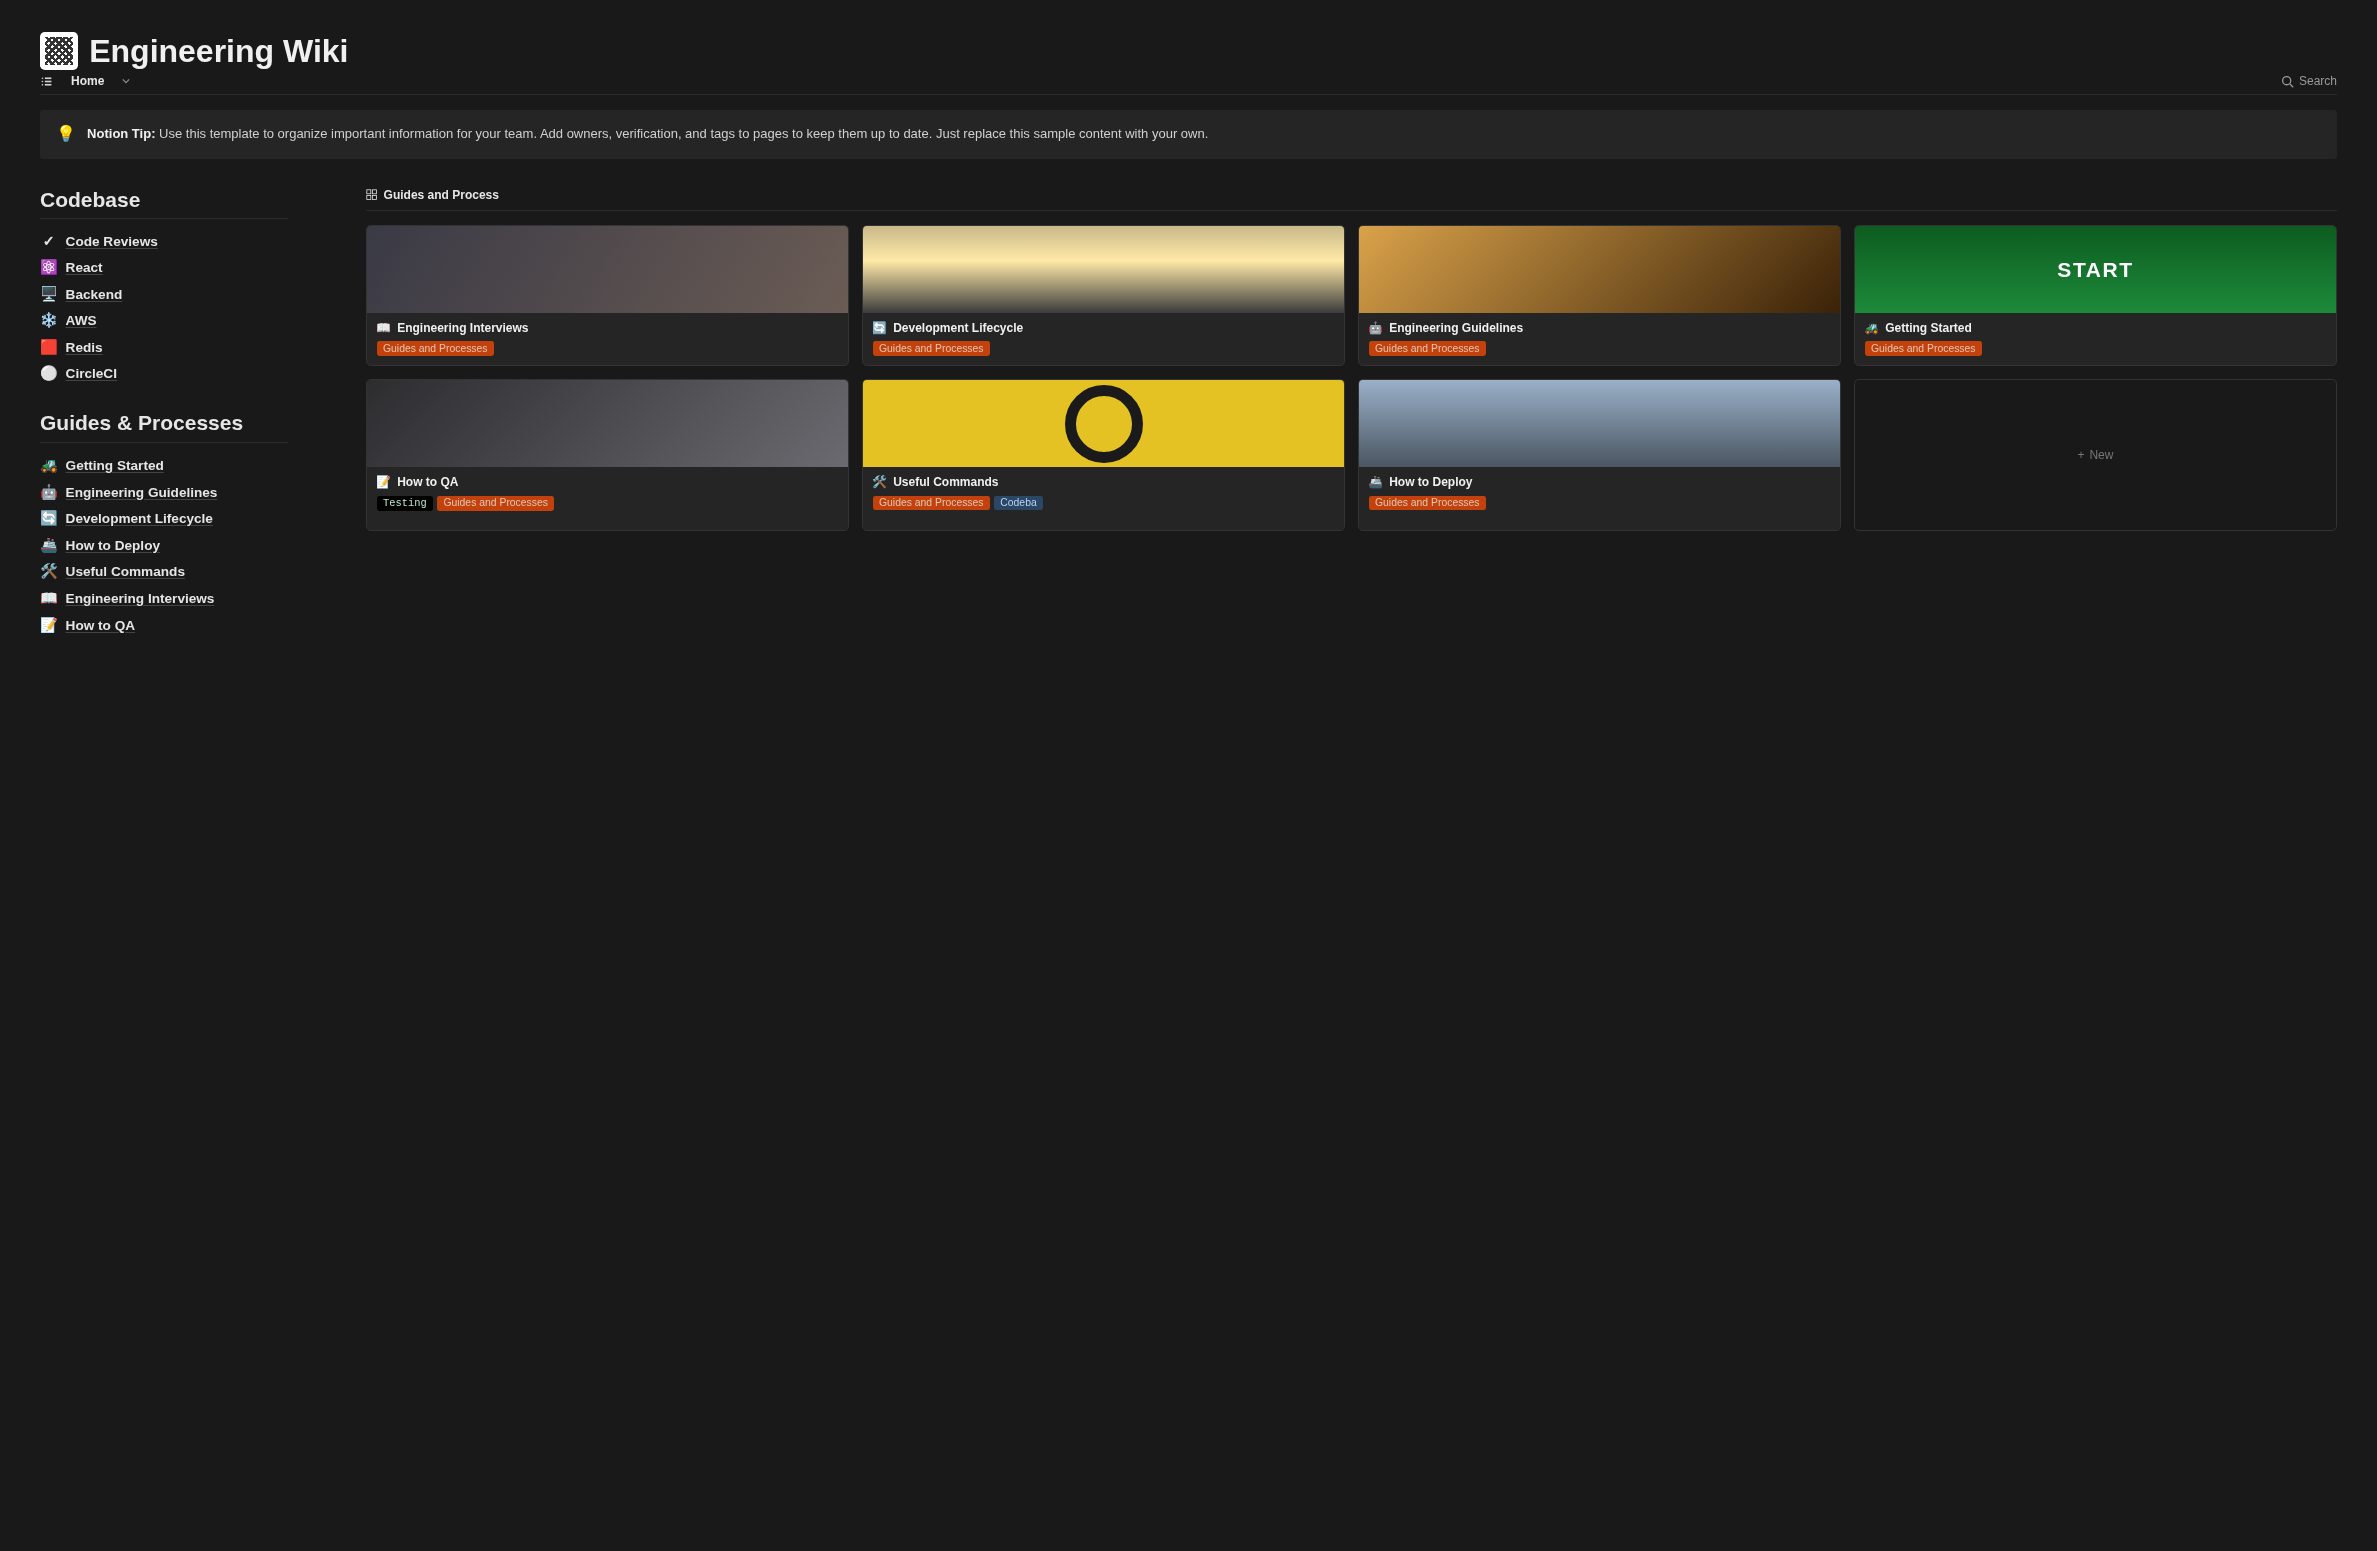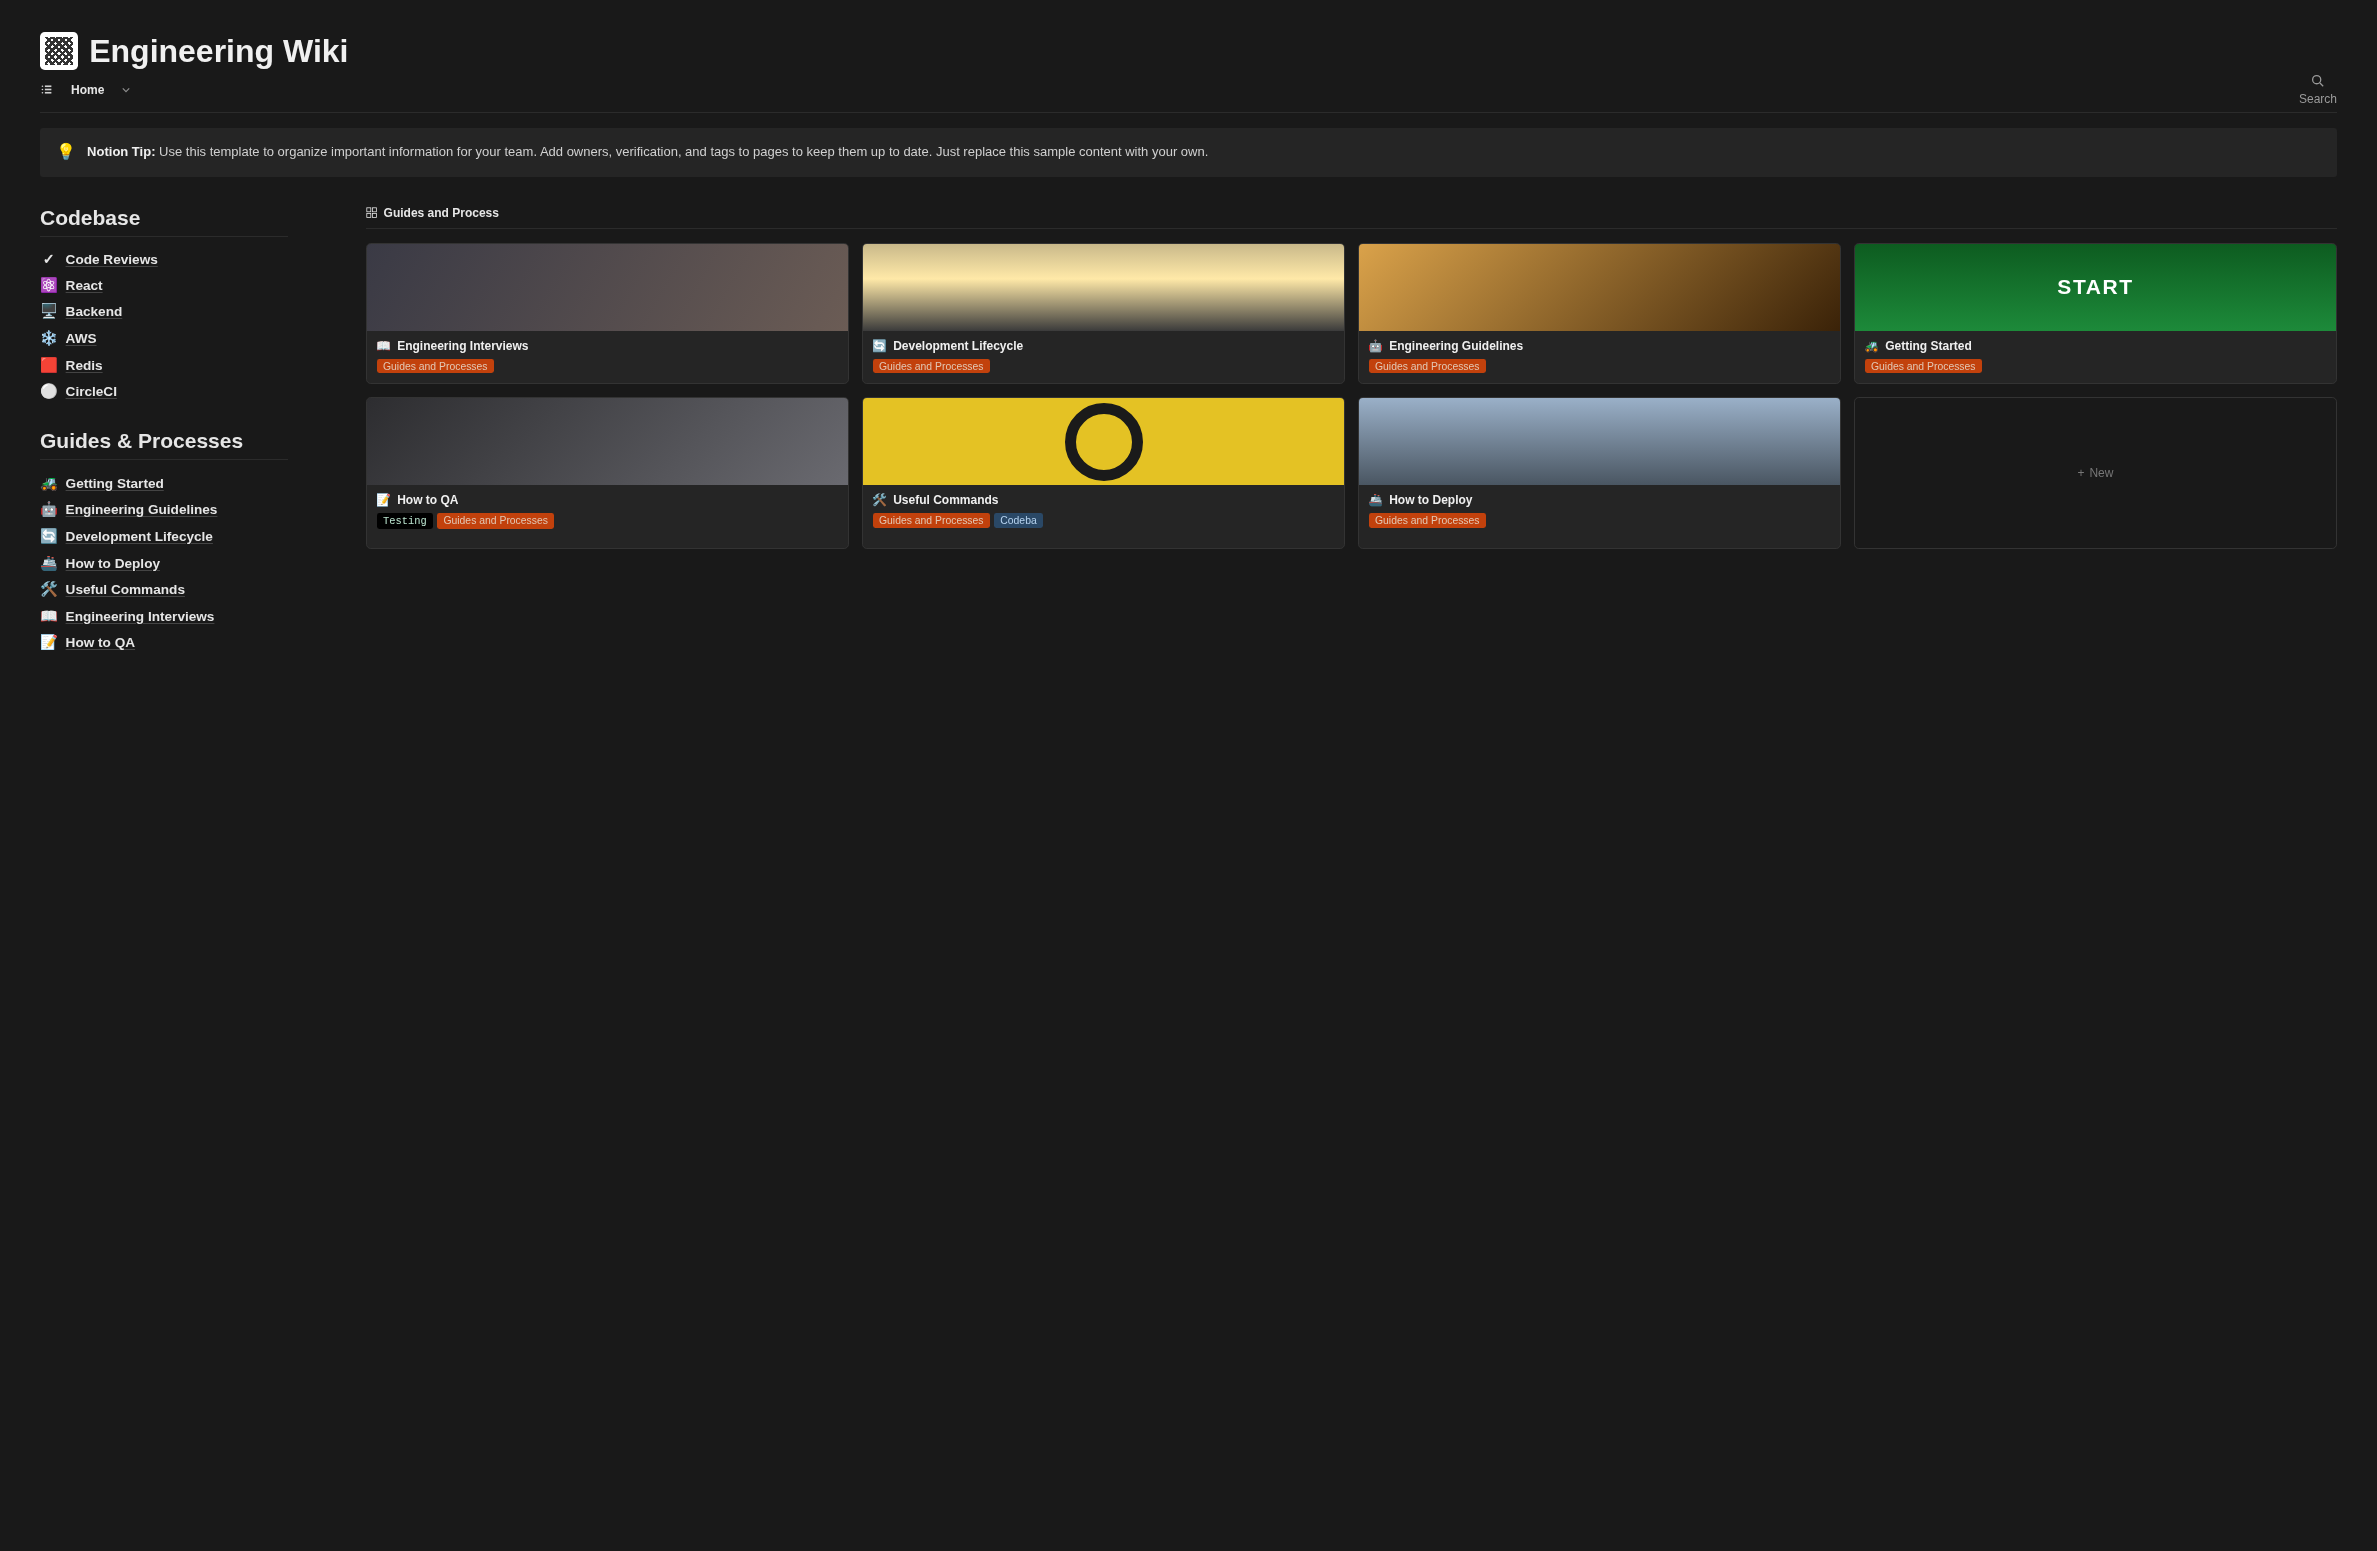--- a/index.html
+++ b/index.html
@@ -63,21 +63,20 @@
     width: 8px; height: 8px;
     display: inline-block;
   }
   .search-btn {
     display: flex;
     align-items: center;
     gap: 4.8px;
     color: #9a9a9a;
     font-size: 12px;
     cursor: pointer;
-    flex-direction: column;
   }
   .callout {
     background: #252525;
     border-radius: 3.2px;
     padding: 14.4px 16px;
     display: flex;
     gap: 11.2px;
     margin-bottom: 29px;
   }
   .callout-icon { font-size: 16px; flex-shrink: 0; }

